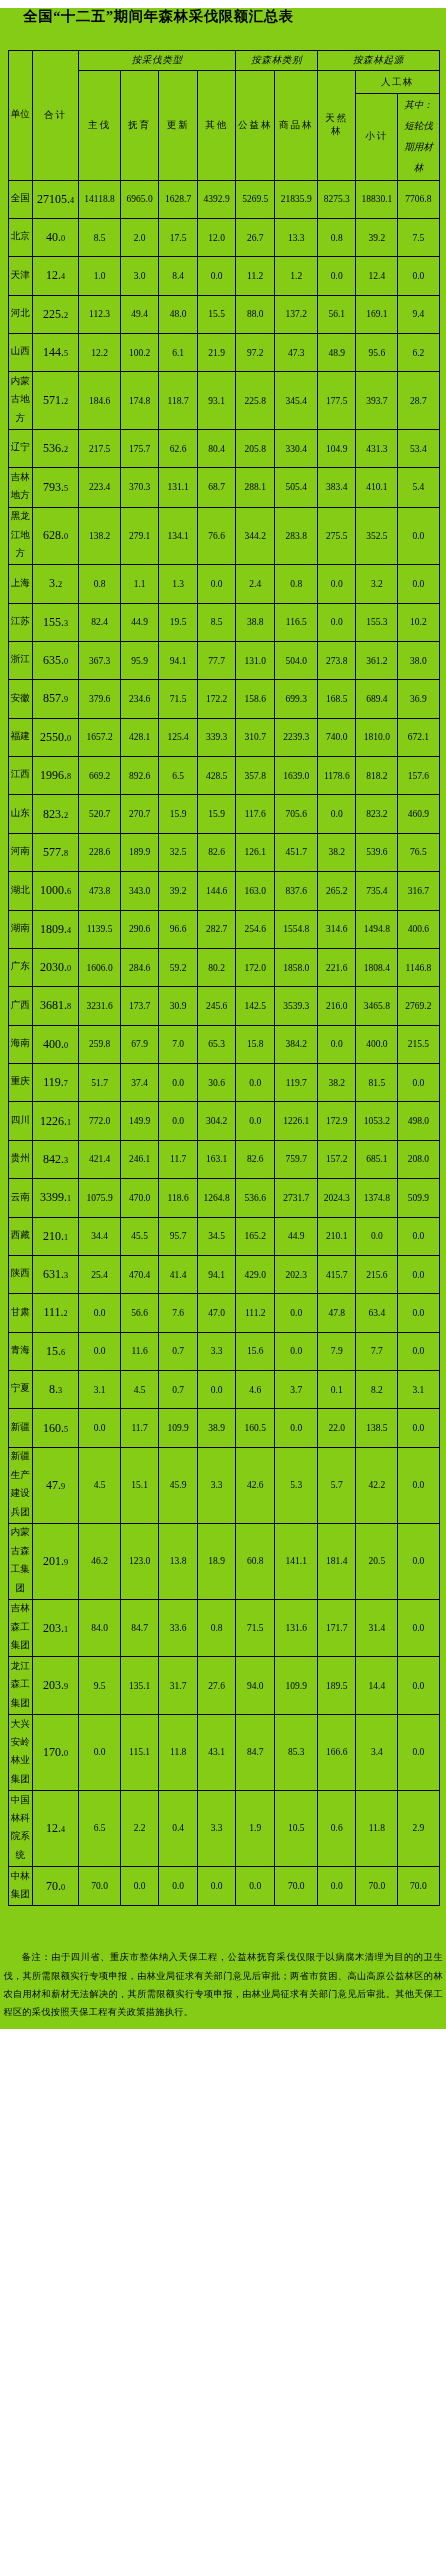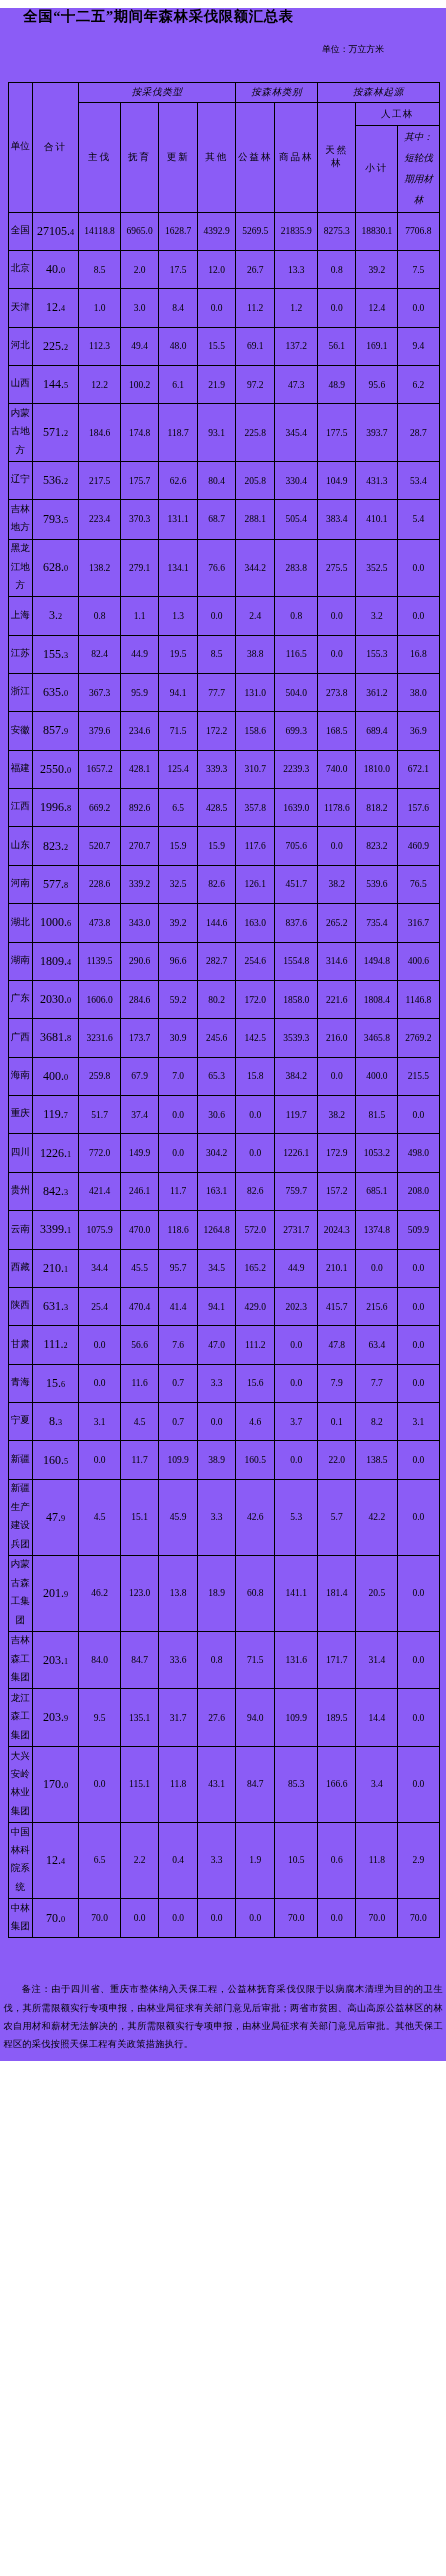--- a/index.html
+++ b/index.html
@@ -1,18 +1,18 @@
 <!DOCTYPE html>
 <html style="font-size:11px"><head>
 <meta charset="utf-8">
 <style>
   html, body { margin: 0; padding: 0; background: #ffffff; }
   .page {
     width: 447px;
-    background: #8b5cf6;
+    background: #84cc16;
     color: #000;
     font-family: "Liberation Serif", "DejaVu Serif", serif;
     margin-top: 8px;
   }
   .doc-title {
     width: 317px;
     margin: 5.4px 0 0 0;
     text-align: center;
     font-size: 14.3px;
     font-weight: bold;
@@ -74,21 +74,20 @@
     padding-bottom: 6.8px;
   }
 </style>
 </head>
 <body>
 
 <div class="page">
 
   <div class="doc-title">全国“十二五”期间年森林采伐限额汇总表</div>
 
-  <div class="unit-line">单位：万立方米</div>
 
   <table class="quota">
     <colgroup>
       <col style="width:24.5px">
         <col style="width:46px">
         <col style="width:42px">
       <col style="width:38px">
         <col style="width:39px">
         <col style="width:38px">
       <col style="width:39px">
@@ -160,21 +159,21 @@
           <td class="num">12.4</td>
           <td class="num">0.0</td>
         </tr>
         <tr>
           <th class="rowlabel">河北</th>
           <td class="num"><span class="num-int">225.</span><span class="num-frac">2</span></td>
           <td class="num">112.3</td>
           <td class="num">49.4</td>
           <td class="num">48.0</td>
           <td class="num">15.5</td>
-          <td class="num">69.1</td>
+          <td class="num">88.0</td>
           <td class="num">137.2</td>
           <td class="num">56.1</td>
           <td class="num">169.1</td>
           <td class="num">9.4</td>
         </tr>
         <tr>
           <th class="rowlabel">山西</th>
           <td class="num"><span class="num-int">144.</span><span class="num-frac">5</span></td>
           <td class="num">12.2</td>
           <td class="num">100.2</td>
@@ -255,21 +254,21 @@
           <th class="rowlabel">江苏</th>
           <td class="num"><span class="num-int">155.</span><span class="num-frac">3</span></td>
           <td class="num">82.4</td>
           <td class="num">44.9</td>
           <td class="num">19.5</td>
           <td class="num">8.5</td>
           <td class="num">38.8</td>
           <td class="num">116.5</td>
           <td class="num">0.0</td>
           <td class="num">155.3</td>
-          <td class="num">16.8</td>
+          <td class="num">10.2</td>
         </tr>
         <tr>
           <th class="rowlabel">浙江</th>
           <td class="num"><span class="num-int">635.</span><span class="num-frac">0</span></td>
           <td class="num">367.3</td>
           <td class="num">95.9</td>
           <td class="num">94.1</td>
           <td class="num">77.7</td>
           <td class="num">131.0</td>
           <td class="num">504.0</td>
@@ -326,21 +325,21 @@
           <td class="num">117.6</td>
           <td class="num">705.6</td>
           <td class="num">0.0</td>
           <td class="num">823.2</td>
           <td class="num">460.9</td>
         </tr>
         <tr>
           <th class="rowlabel">河南</th>
           <td class="num"><span class="num-int">577.</span><span class="num-frac">8</span></td>
           <td class="num">228.6</td>
-          <td class="num">339.2</td>
+          <td class="num">189.9</td>
           <td class="num">32.5</td>
           <td class="num">82.6</td>
           <td class="num">126.1</td>
           <td class="num">451.7</td>
           <td class="num">38.2</td>
           <td class="num">539.6</td>
           <td class="num">76.5</td>
         </tr>
         <tr>
           <th class="rowlabel">湖北</th>
@@ -446,21 +445,21 @@
           <td class="num">685.1</td>
           <td class="num">208.0</td>
         </tr>
         <tr>
           <th class="rowlabel">云南</th>
           <td class="num"><span class="num-int">3399.</span><span class="num-frac">1</span></td>
           <td class="num">1075.9</td>
           <td class="num">470.0</td>
           <td class="num">118.6</td>
           <td class="num">1264.8</td>
-          <td class="num">572.0</td>
+          <td class="num">536.6</td>
           <td class="num">2731.7</td>
           <td class="num">2024.3</td>
           <td class="num">1374.8</td>
           <td class="num">509.9</td>
         </tr>
         <tr>
           <th class="rowlabel">西藏</th>
           <td class="num"><span class="num-int">210.</span><span class="num-frac">1</span></td>
           <td class="num">34.4</td>
           <td class="num">45.5</td>

